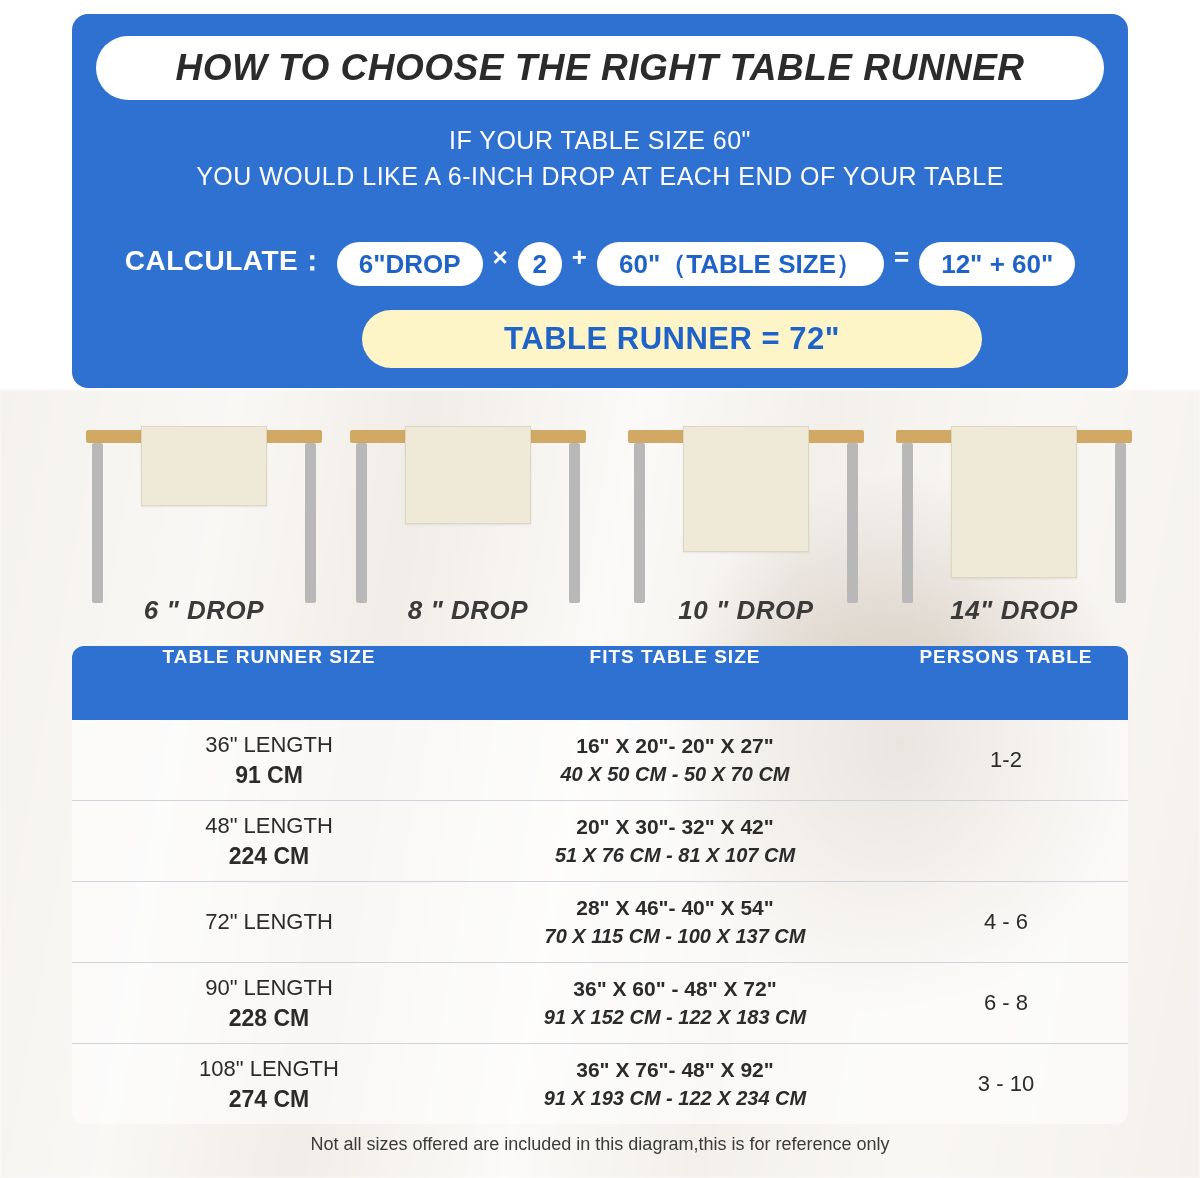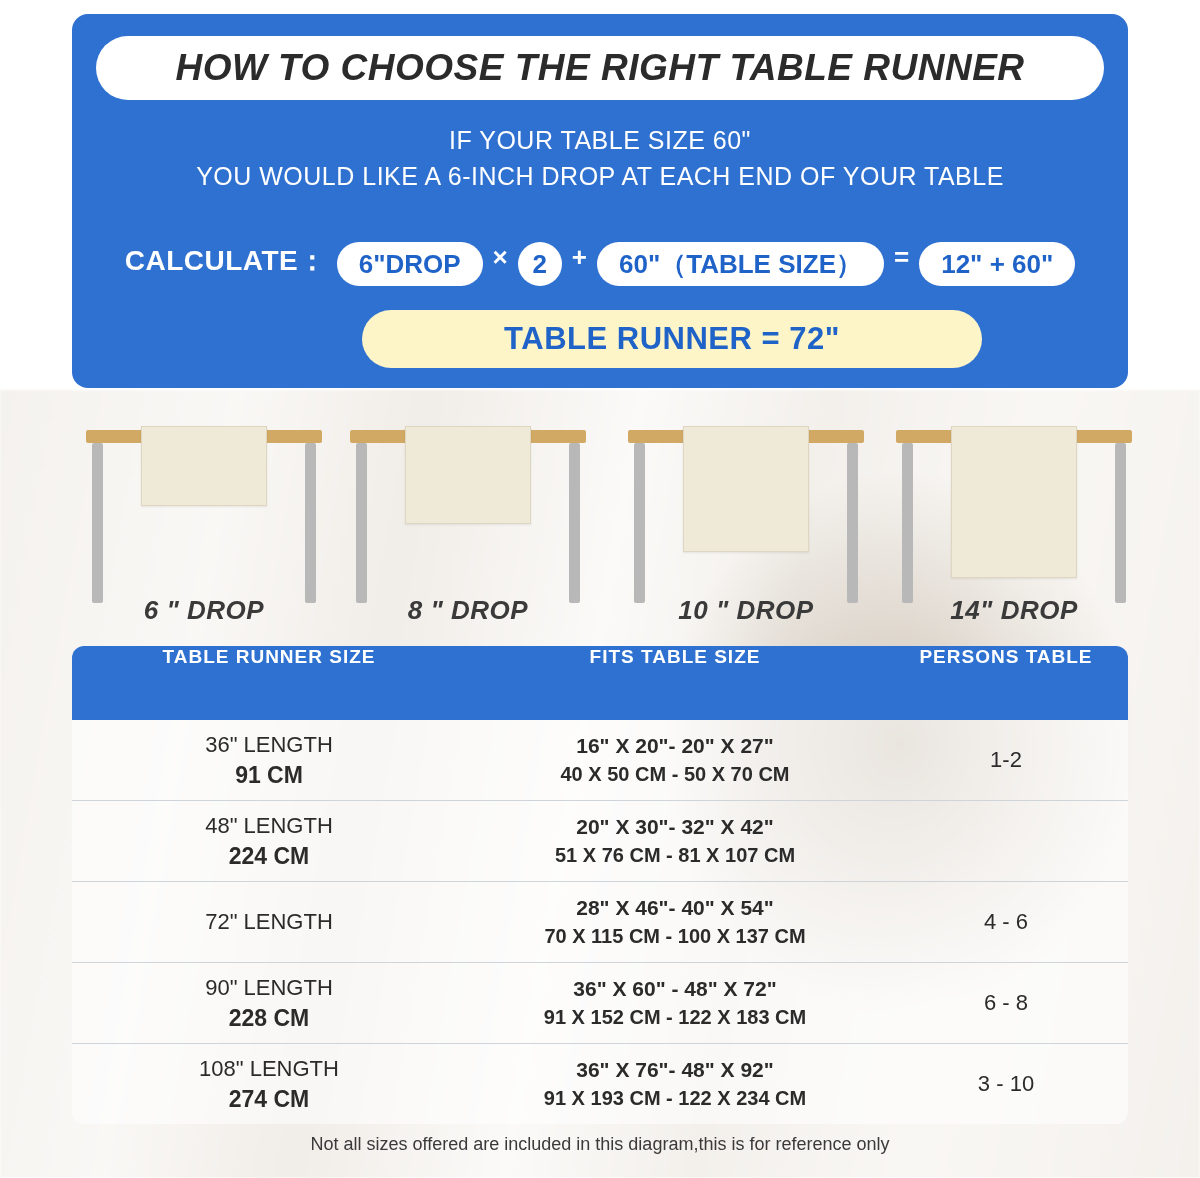--- a/index.html
+++ b/index.html
@@ -213,21 +213,21 @@
     border-bottom: 1px solid #cfd4da;
   }
   .trow:last-child { border-bottom: none; }
   .trow > div {
     text-align: center;
     color: #2b2b2b;
   }
   .cell-l1 { font-size: 22px; line-height: 30px; }
   .cell-l2 { font-size: 23px; font-weight: bold; line-height: 30px; }
   .cell-mix1 { font-size: 21px; font-weight: bold; line-height: 29px; }
-  .cell-mix2 { font-size: 20px; font-weight: bold; line-height: 29px; }
+  .cell-mix2 { font-size: 20px; font-weight: bold; line-height: 29px; font-style: italic; }
   .cell-seats { font-size: 22px; }
   .footnote {
     position: absolute;
     left: 0; top: 1134px;
     width: 1200px;
     text-align: center;
     font-size: 18px;
     color: #3a3a3a;
   }
 </style>

